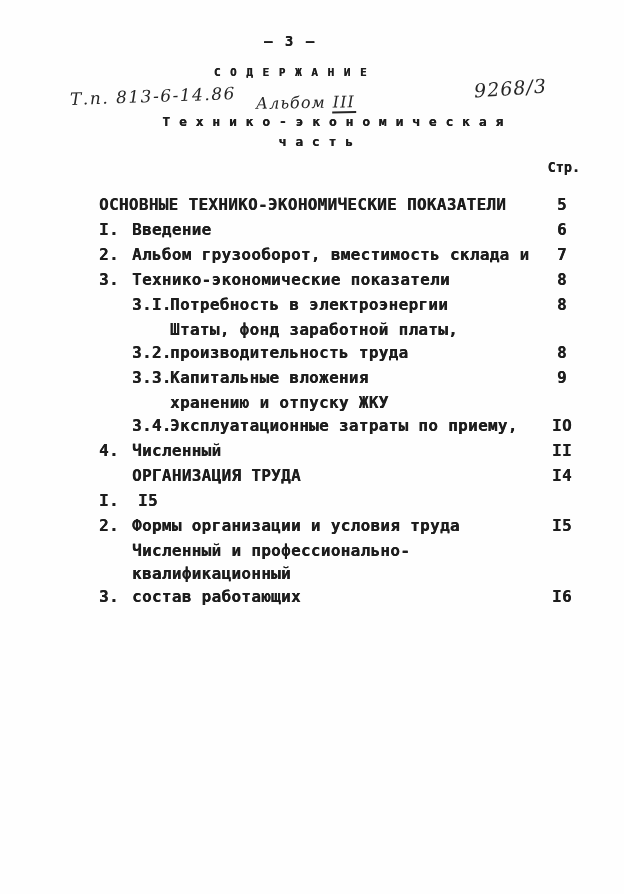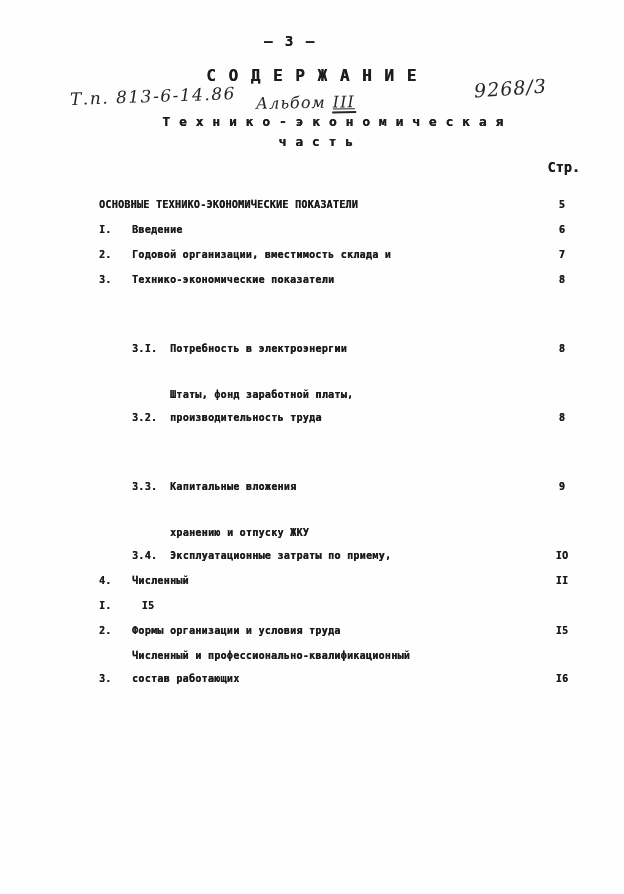--- a/index.html
+++ b/index.html
@@ -13,21 +13,21 @@
     color: #1d1d1d;
   }
   .typed { font-weight: 700; text-shadow: 0.3px 0 0 currentColor; }
 
   .pageno {
     position: absolute; top: 33px; left: 0; width: 580px;
     text-align: center; font-size: 14px; letter-spacing: 2px;
   }
   .doctitle {
     position: absolute; top: 66px; left: 0; width: 582px;
-    text-align: center; font-size: 16px; letter-spacing: 1.5px; padding-left: 21px;
+    text-align: center; font-size: 11px; letter-spacing: 1.5px;
   }
   .subtitle1 {
     position: absolute; top: 114px; left: 21px; width: 624px;
     text-align: center; font-size: 13px; letter-spacing: 0.5px;
   }
   .subtitle2 {
     position: absolute; top: 134px; left: 0; width: 632px;
     text-align: center; font-size: 13px; letter-spacing: 0.5px;
   }
   .str-header {
@@ -35,37 +35,37 @@
     font-size: 13.5px;
     text-align: right;
   }
 
   .hw {
     font-family: "DejaVu Serif", "Liberation Serif", serif;
     font-style: italic; color: #262626; white-space: nowrap;
   }
   .hw-left  { position: absolute; left: 70px;  top: 86px; font-size: 17px; letter-spacing: 1.5px; transform: rotate(-2deg); }
   .hw-album { position: absolute; left: 256px; top: 93px; font-size: 16px; letter-spacing: 1px; transform: rotate(-1deg); }
-  .hw-album .rn { border-bottom: 2px solid #262626; padding: 0 1px; text-decoration: underline; }
+  .hw-album .rn { border-bottom: 2px solid #262626; padding: 0 1px; }
   .hw-right { position: absolute; left: 474px; top: 77px; font-size: 19px; letter-spacing: 1px; transform: rotate(-4deg); }
 
   .toc {
     position: absolute; top: 193px; left: 99px; right: 46px;
-    font-size: 10px; letter-spacing: 0.3px;
+    font-size: 16px; letter-spacing: 0.3px;
   }
   .row {
     display: flex; align-items: flex-end;
     line-height: 23px; margin-bottom: 2px;
     font-weight: 700; text-shadow: 0.3px 0 0 currentColor;
   }
   .row .num   { flex: none; width: 33px; }
   .row .title { flex: 1; }
   .row .pg    { flex: none; width: 32px; text-align: center; }
   .row.sub   { padding-left: 33px; }
-  .row.sub .num { width: 38px; margin-top: 44px; }
+  .row.sub .num { width: 38px; }
 </style>
 </head>
 <body>
 
 <div class="page">
 
   <div class="pageno typed">– 3 –</div>
 
   <div class="doctitle typed">С О Д Е Р Ж А Н И Е</div>
 
@@ -94,21 +94,21 @@
       <div class="row main">
       <span class="num">I.</span>
       <span class="title">
           <div>Введение</div>
         </span>
       <span class="pg">6</span>
     </div>
       <div class="row main">
       <span class="num">2.</span>
       <span class="title">
-          <div>Годовой организации, вместимость склада и</div>
+          <div>Альбом грузооборот, вместимость склада и</div>
         </span>
       <span class="pg">7</span>
     </div>
       <div class="row main">
       <span class="num">3.</span>
       <span class="title">
           <div>Технико-экономические показатели</div>
         </span>
       <span class="pg">8</span>
     </div>
@@ -143,20 +143,27 @@
       <span class="pg">IO</span>
     </div>
       <div class="row main">
       <span class="num">4.</span>
       <span class="title">
           <div>Численный</div>
         </span>
       <span class="pg">II</span>
     </div>
       <div class="row main">
+      <span class="num"></span>
+      <span class="title">
+          <div>ОРГАНИЗАЦИЯ ТРУДА</div>
+        </span>
+      <span class="pg">I4</span>
+    </div>
+      <div class="row main">
       <span class="num">I.</span>
       <span class="pg">I5</span>
     </div>
       <div class="row main">
       <span class="num">2.</span>
       <span class="title">
           <div>Формы организации и условия труда</div>
         </span>
       <span class="pg">I5</span>
     </div>

